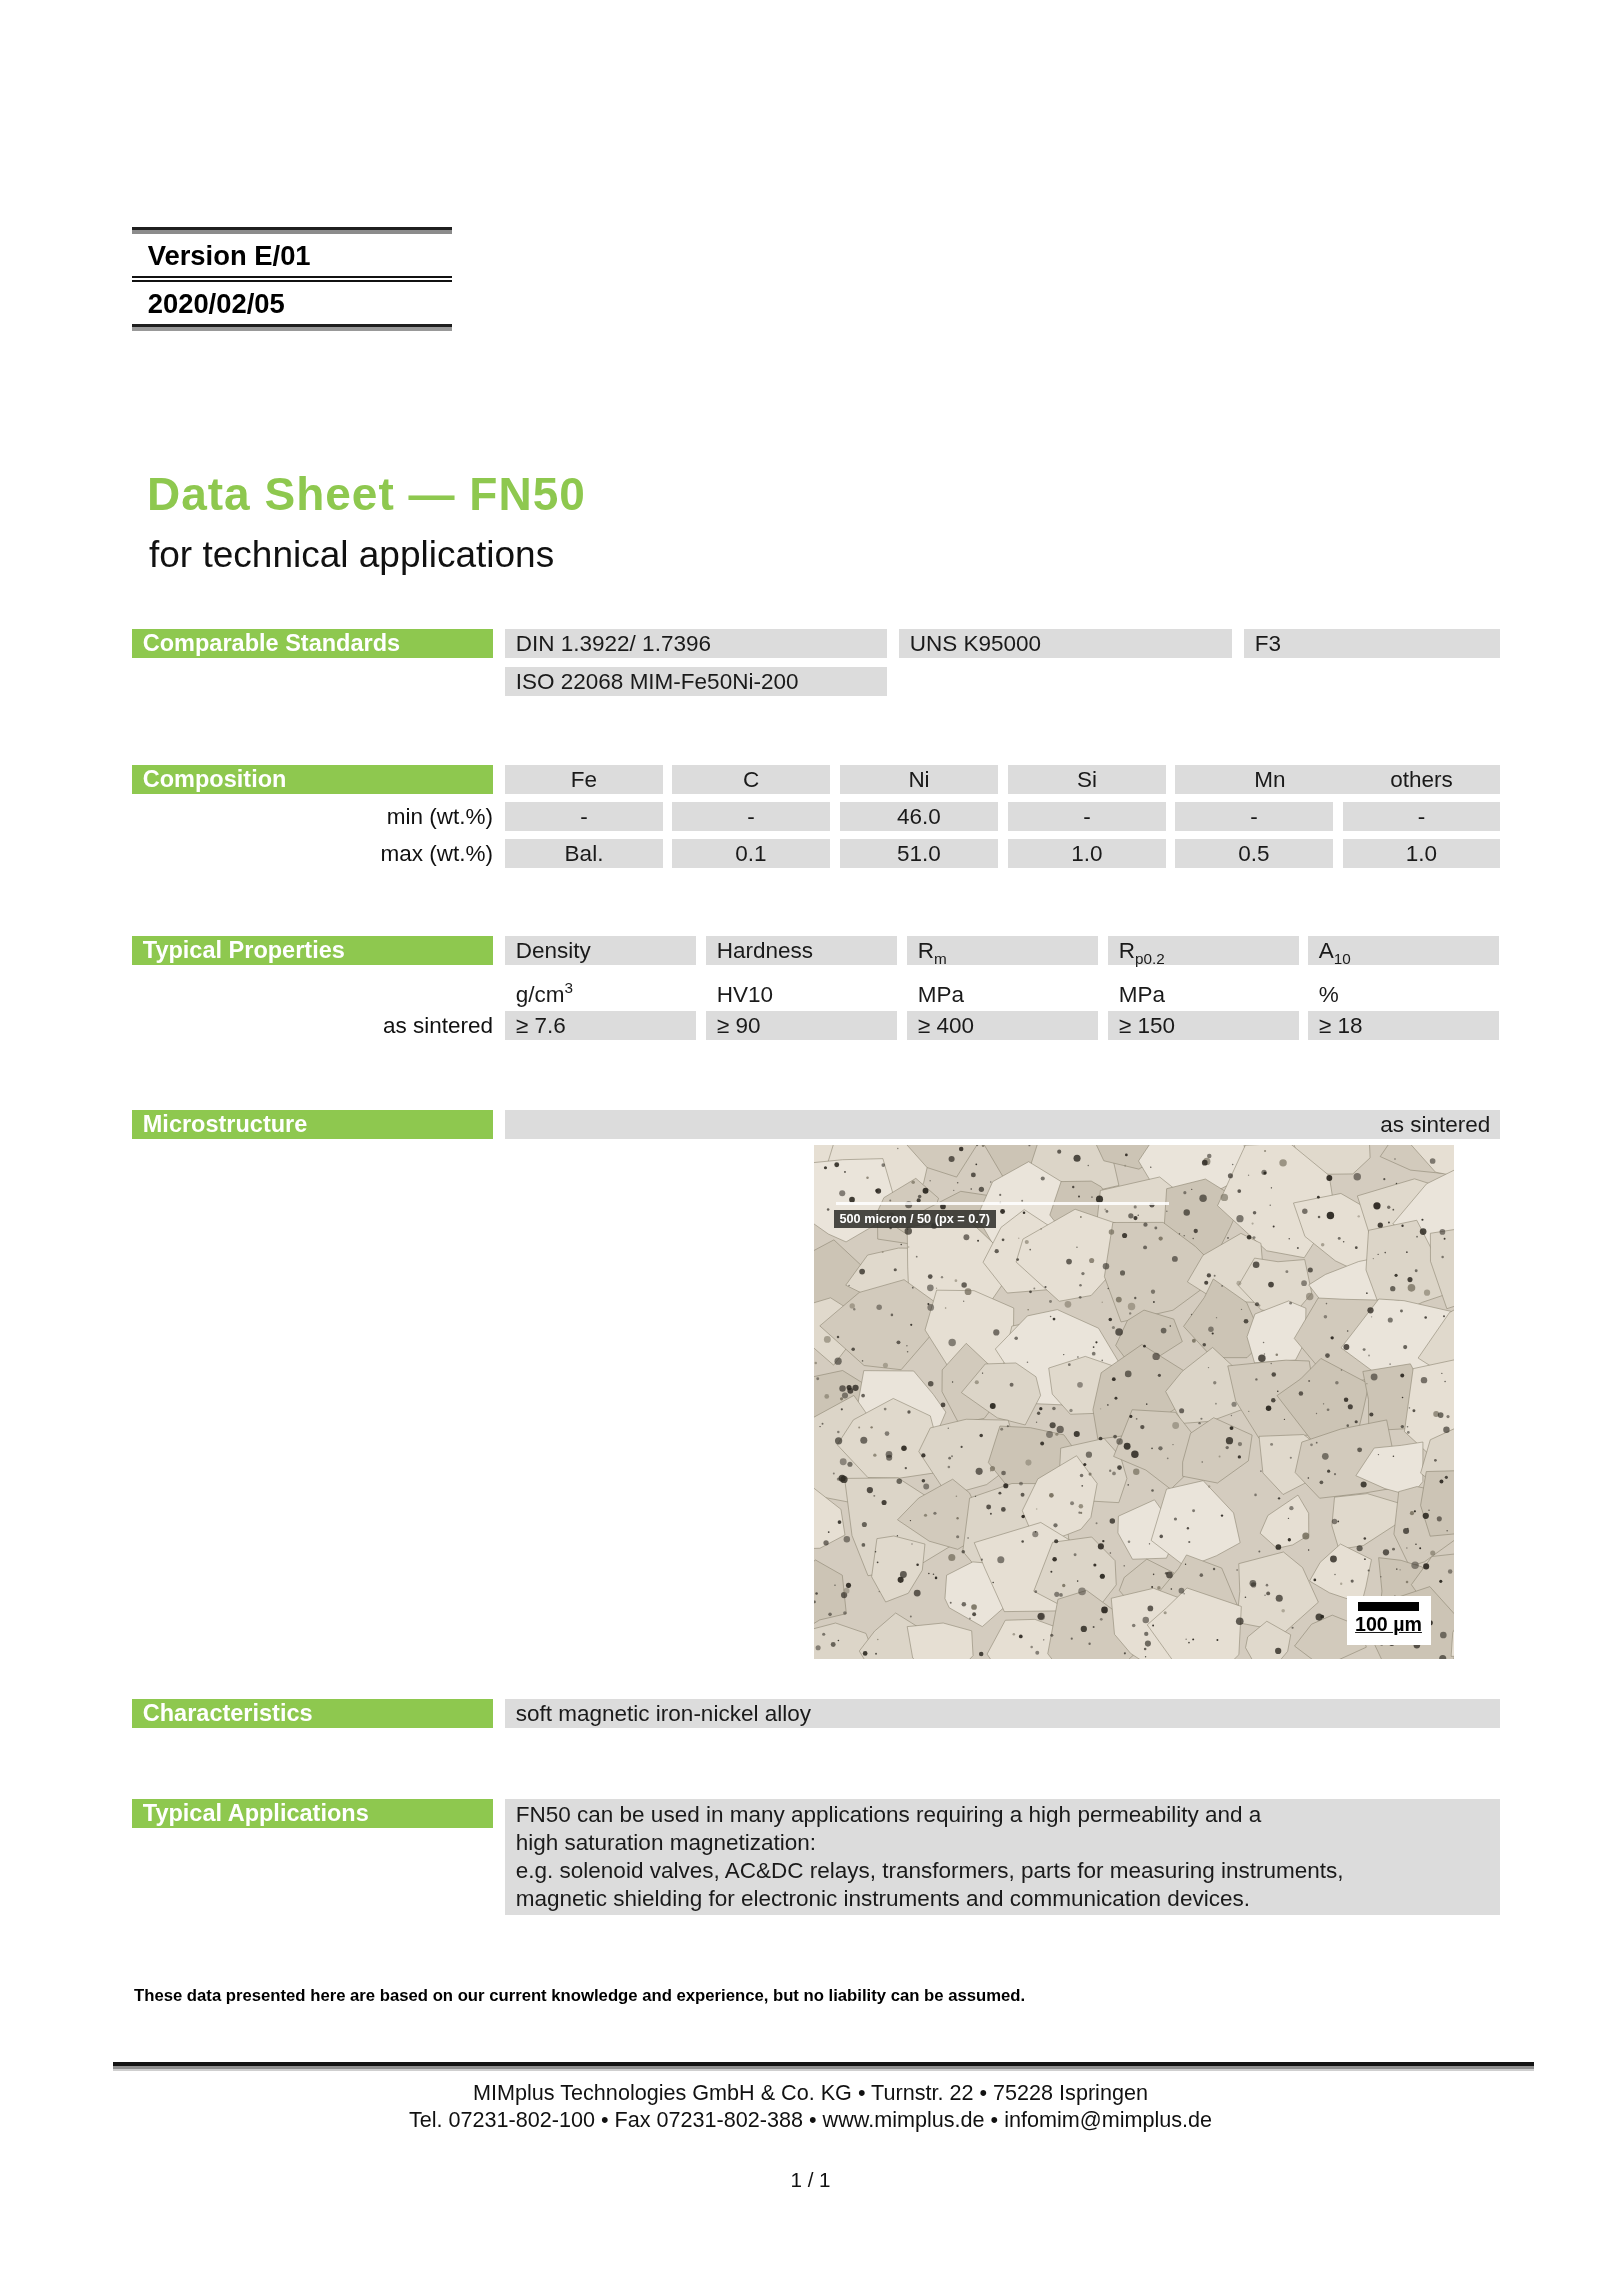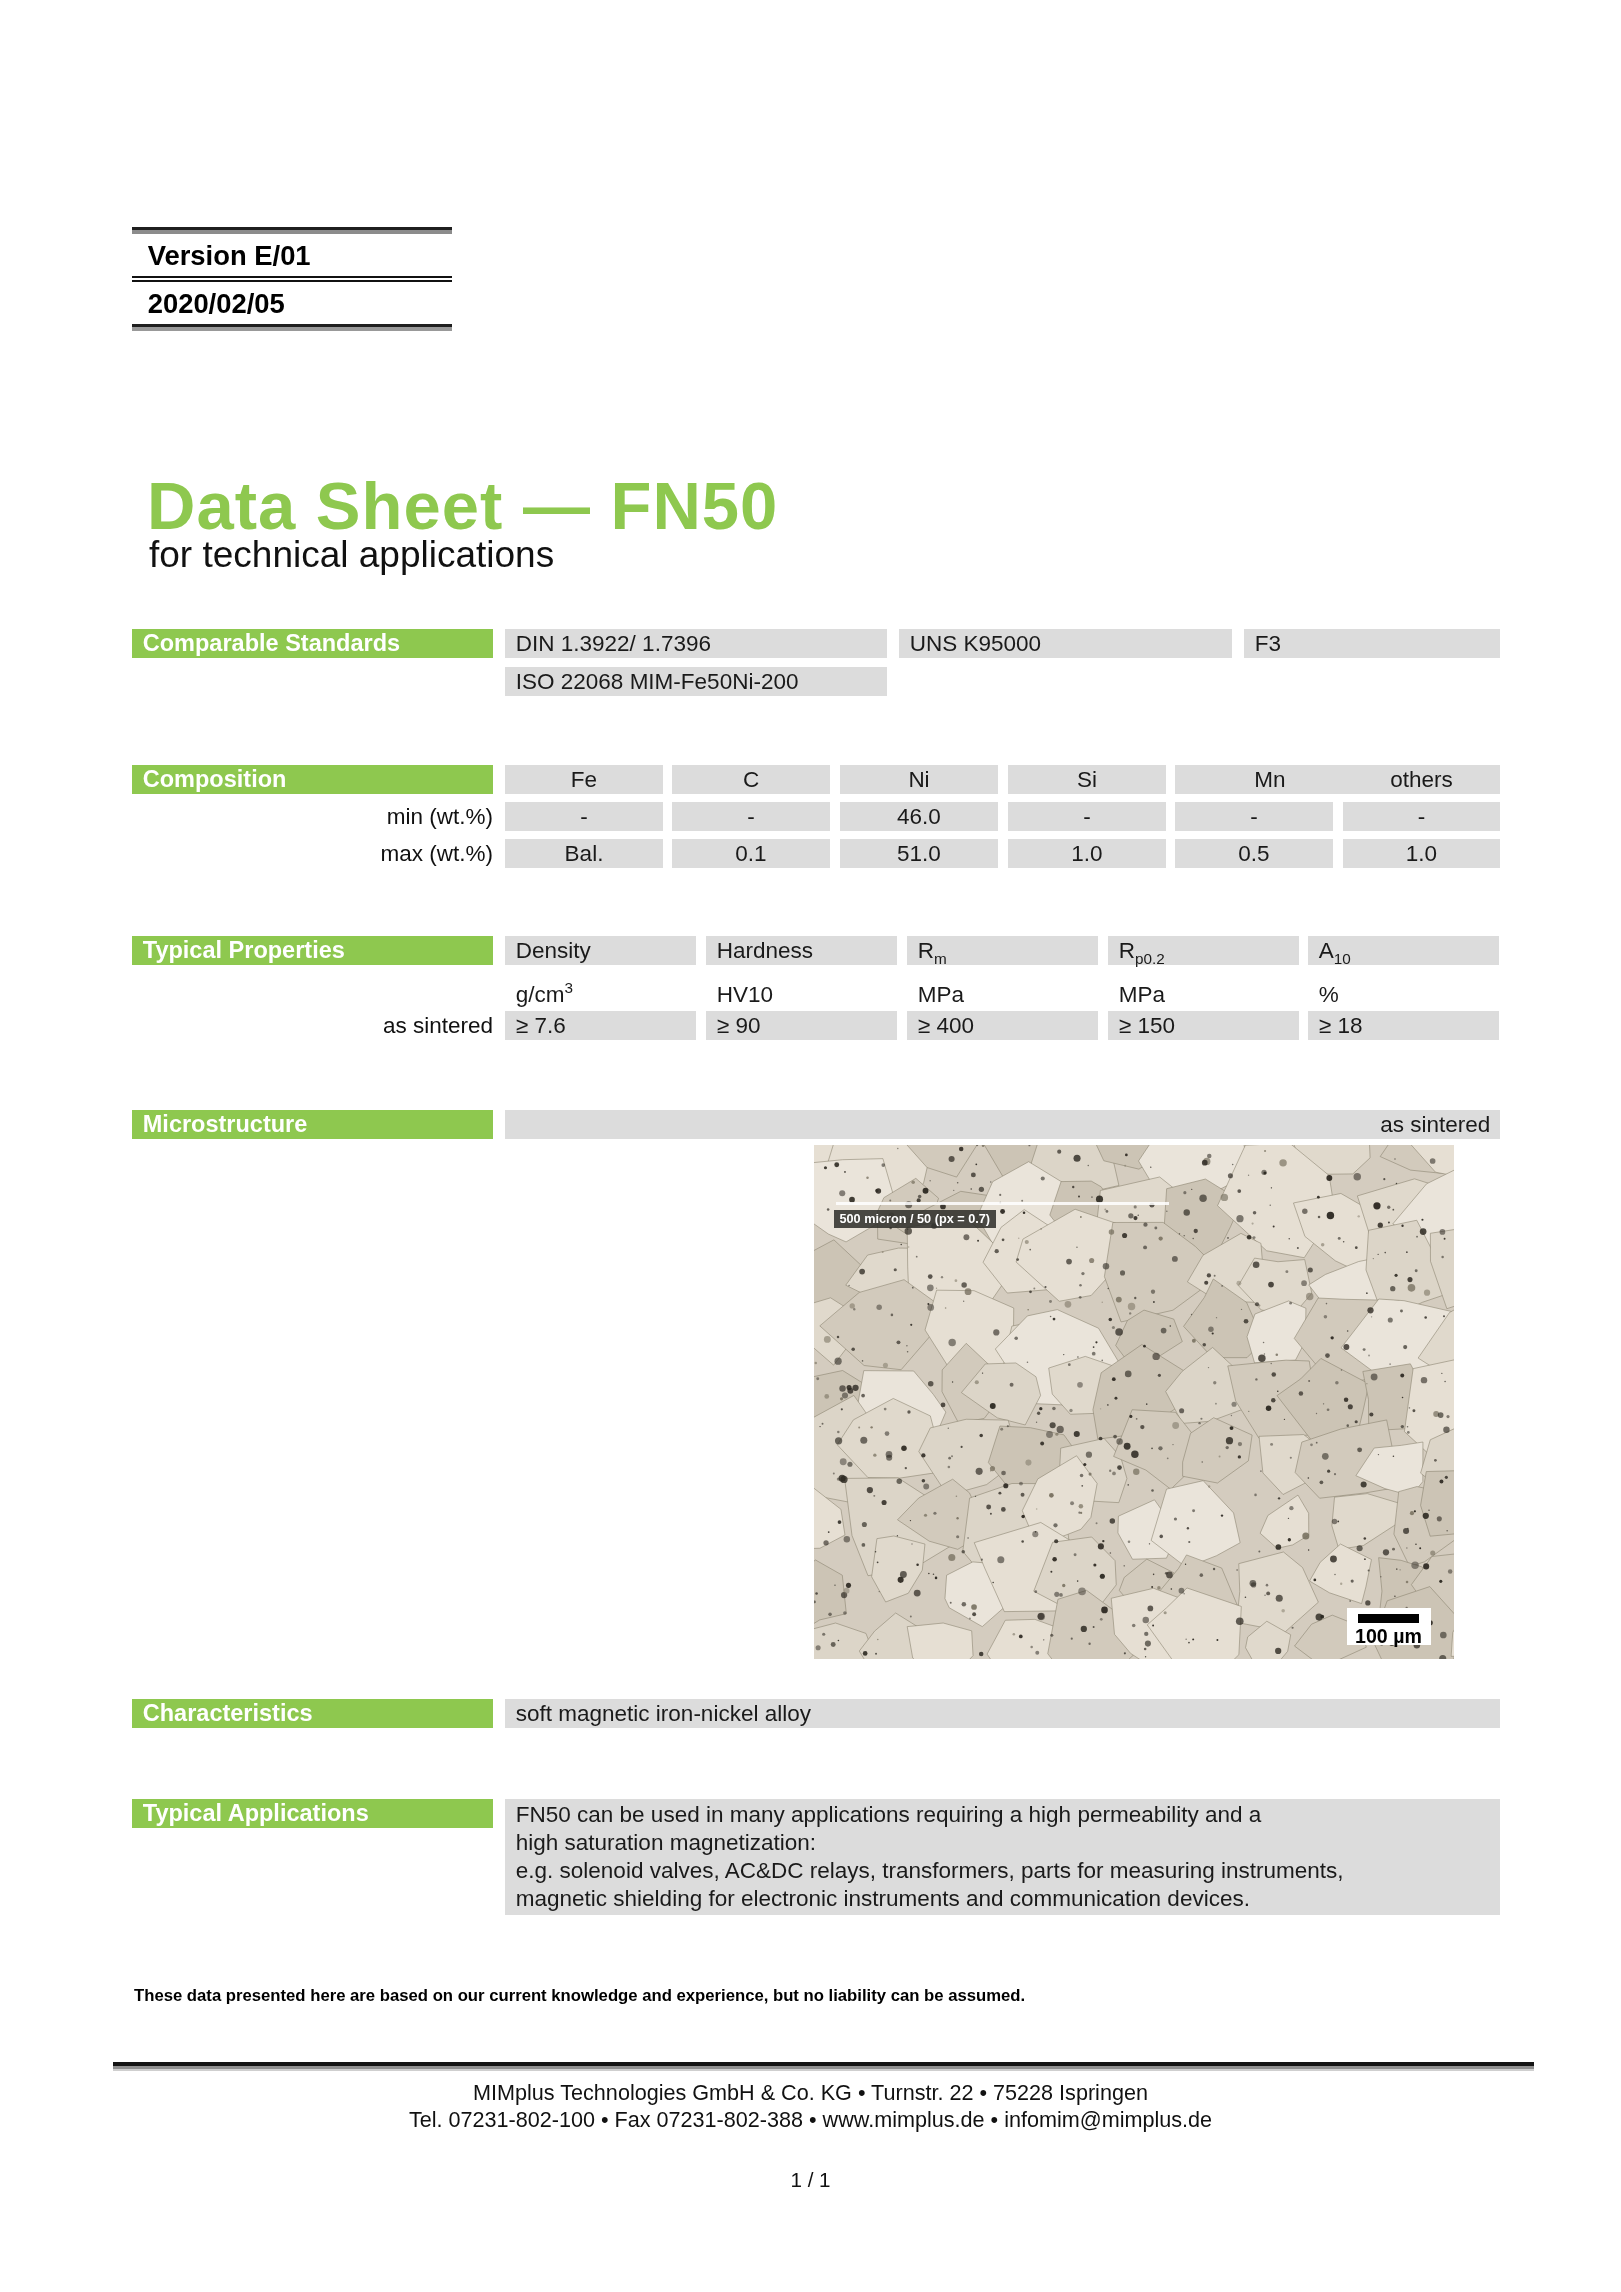--- a/index.html
+++ b/index.html
@@ -21,40 +21,40 @@
   .logo-block{position:absolute;left:872px;top:225px;width:598px;height:149px;background:#f4f4f2;}
   .logo-triangle{position:absolute;left:14.7px;top:15.7px;width:92px;height:86px;}
   .wordmark{position:absolute;left:110px;top:5.9px;display:flex;align-items:baseline;transform:scaleX(0.84);transform-origin:left top;white-space:nowrap;}
   .wm-mim{font-size:106px;line-height:108px;font-weight:bold;color:#79B83E;letter-spacing:7.8px;}
   .wm-plus{font-size:92px;line-height:108px;font-weight:400;color:#A5CB74;position:relative;top:13.7px;margin-left:5.9px;letter-spacing:2px;}
   .member-row{position:absolute;right:15.7px;bottom:5.9px;display:flex;align-items:center;}
   .member-square{width:18.6px;height:18.6px;background:#0E5FA5;margin-right:10.8px;}
   .member-text{font-size:26.5px;color:#4e4e57;}
 
   
-  .doc-title{position:absolute;left:147px;top:467px;font-size:67px;font-weight:bold;color:#8EC84F;letter-spacing:1px;}
+  .doc-title{position:absolute;left:147px;top:467px;font-size:46px;font-weight:bold;color:#8EC84F;letter-spacing:1px;}
   .doc-subtitle{position:absolute;left:149px;top:534px;font-size:37px;color:#111;}
 
   
   .bar-green{position:absolute;left:132px;width:361px;height:29px;background:#8EC84F;color:#fff;
     font-size:23.5px;font-weight:bold;line-height:29px;padding-left:10.8px;box-sizing:border-box;}
   .cell{position:absolute;height:29px;background:#DCDCDC;font-size:22.5px;line-height:29px;color:#1a1a1a;box-sizing:border-box;}
   .cell.padl{padding-left:10.8px;}
   .cell.center{text-align:center;}
   .cell.transparent{background:transparent;}
   .row-label{position:absolute;left:132px;width:361px;height:29px;text-align:right;font-size:22.5px;line-height:29px;color:#111;}
   sub{font-size:0.68em;}
   sup{font-size:0.68em;}
 
   
   .micrograph{position:absolute;left:814px;top:1145px;width:640px;height:514px;overflow:hidden;background:#D4CCBF;}
   .micro-line{position:absolute;left:21.6px;top:57px;width:333px;height:2.9px;background:rgba(255,255,255,0.85);}
   .micro-label{position:absolute;left:19.6px;top:65px;background:rgba(45,45,40,0.85);color:#fff;
     font-size:12.7px;font-weight:bold;padding:2px 5.9px;white-space:nowrap;}
-  .scale-box{position:absolute;right:23.5px;bottom:13.7px;width:84px;height:37px;background:#fff;text-align:center;}
+  .scale-box{position:absolute;right:23.5px;bottom:13.7px;width:84px;height:49px;background:#fff;text-align:center;text-decoration:underline;}
   .scale-bar{width:61px;height:8.8px;background:#000;margin:5.9px auto 2.9px auto;}
   .scale-text{font-size:19.6px;font-weight:bold;color:#000;line-height:21.6px;}
 
   
   .app-box{position:absolute;left:505px;top:1799px;width:995px;height:116px;background:#DCDCDC;
     font-size:22.5px;line-height:28px;color:#1a1a1a;padding:2px 0 0 10.8px;box-sizing:border-box;}
 
   
   .disclaimer{position:absolute;left:134px;top:1986px;font-size:16.7px;font-weight:600;color:#000;}
   .footer-rule{position:absolute;left:113px;top:2062px;width:1421px;}

